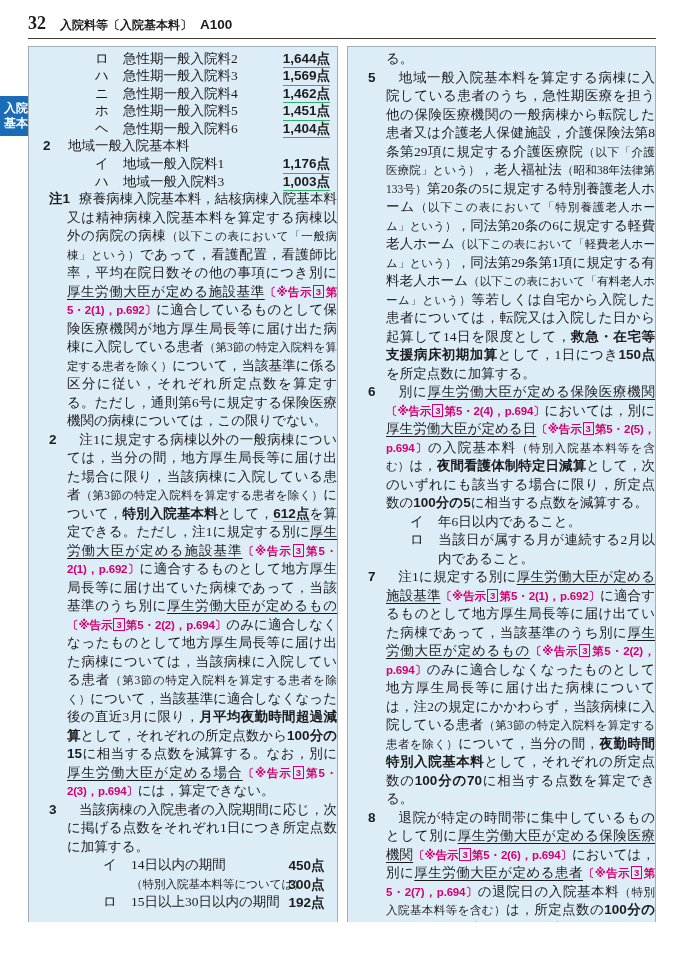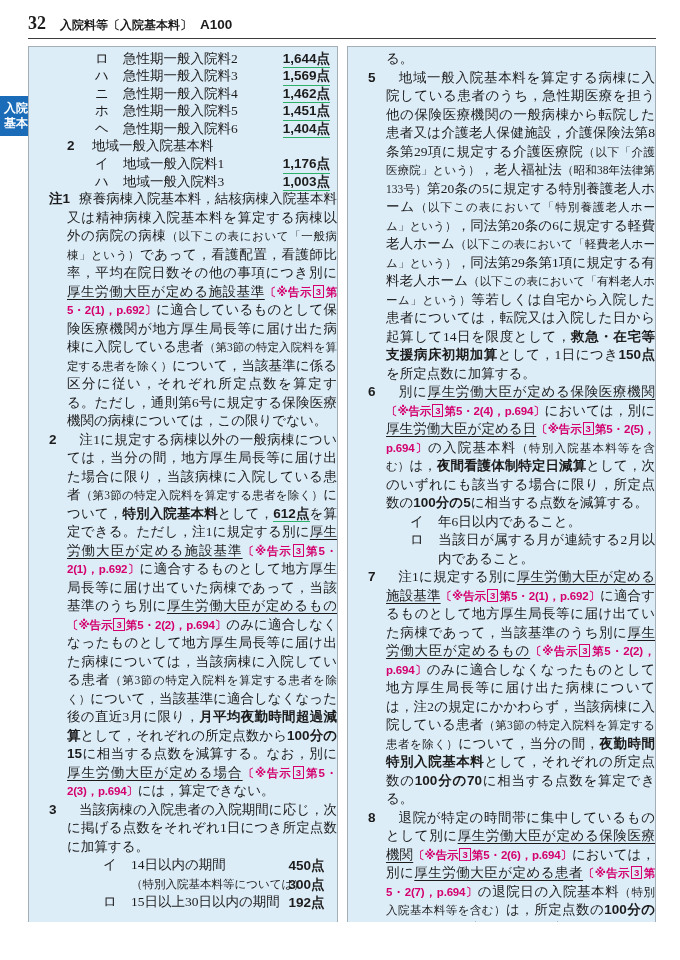--- a/index.html
+++ b/index.html
@@ -40,21 +40,21 @@
   .col-left{left:28px;}
   .col-right{left:347px;width:309px;}
   
   .fee-row{position:relative;padding-left:66px;height:17.4px;line-height:17.4px;}
   .kana{display:inline-block;width:28px;}
   .fpts{
     position:absolute;right:7px;top:0;
     font-family:"Liberation Sans","DejaVu Sans",sans-serif;font-weight:bold;
   }
   .fpts.green{border-bottom:1.6px solid var(--green);}
-  .heading{padding-left:38px;height:18.5px;}
+  .heading{padding-left:14px;height:18.5px;}
   .hnum{display:inline-block;width:25px;font-family:"Liberation Sans","DejaVu Sans",sans-serif;font-weight:bold;}
   
   .note{padding-left:38px;text-indent:-18px;}
   .mk{display:inline-block;width:30px;text-indent:0;
       font-family:"Liberation Sans","DejaVu Sans",sans-serif;font-weight:bold;}
   .para{padding-left:38px;}
   .sub{padding-left:90px;text-indent:-28px;}
   .smk{display:inline-block;width:28px;text-indent:0;}
   .subfee{position:relative;padding-left:102px;text-indent:-28px;height:18.5px;}
   .subfee .fpts{top:1px;}

